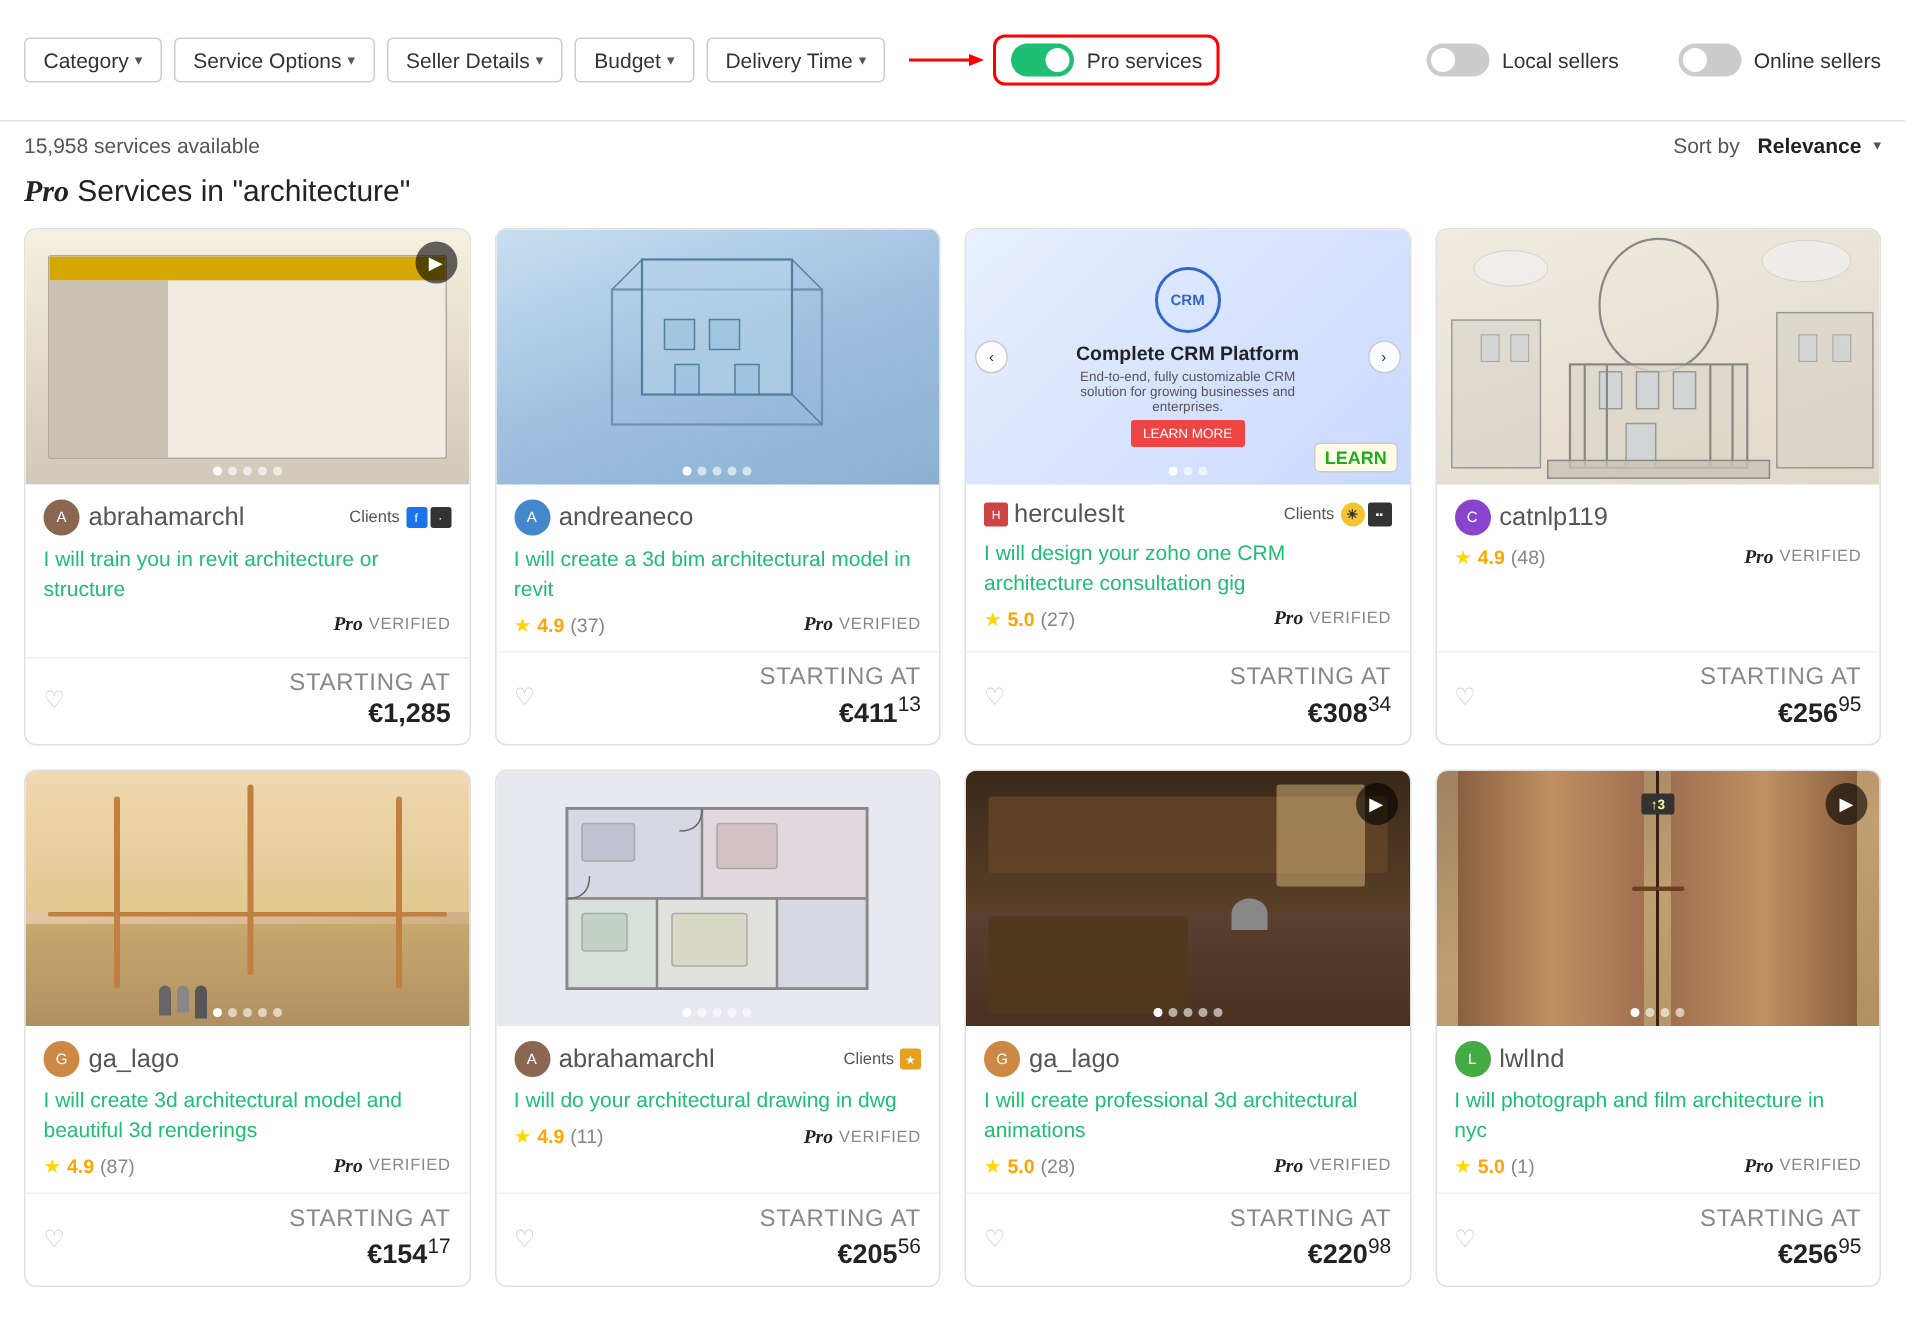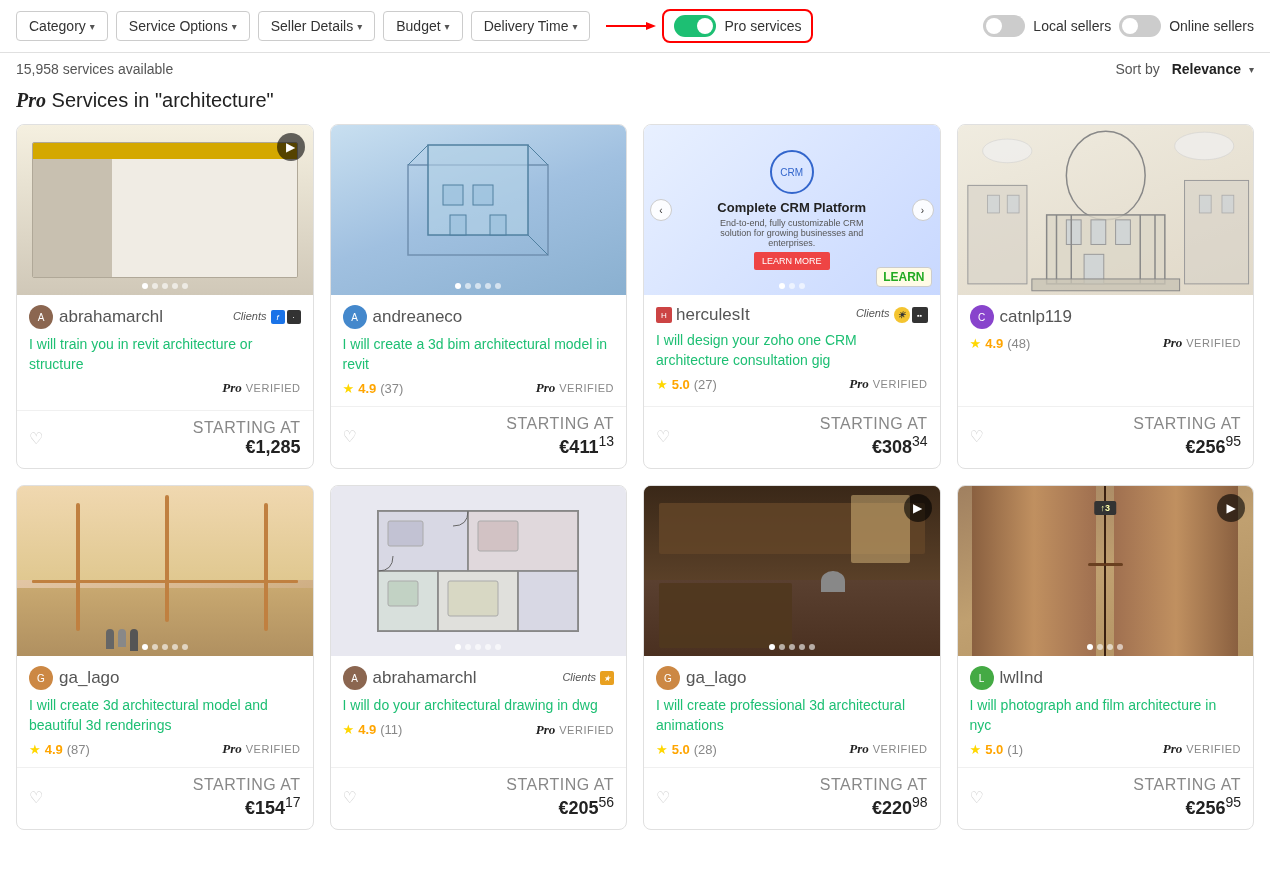--- a/index.html
+++ b/index.html
@@ -2,21 +2,21 @@
 <html><head>
   <meta charset="utf-8">
   <style>
     * { box-sizing: border-box; margin: 0; padding: 0; }
     body { font-family: -apple-system, BlinkMacSystemFont, 'Segoe UI', sans-serif; background: #fff; color: #333; font-size: 14px; }
 
     
     .filter-bar {
       display: flex;
       align-items: center;
-      padding: 9px 16px;
+      padding: 23px 16px;
       border-bottom: 1px solid #e0e0e0;
       gap: 8px;
       flex-wrap: wrap;
     }
     .filter-btn {
       display: flex; align-items: center; gap: 4px;
       border: 1px solid #ccc; border-radius: 4px;
       padding: 6px 12px; cursor: pointer; background: #fff;
       font-size: 14px; color: #333;
     }
@@ -49,21 +49,21 @@
 
     
     .pro-services-group {
       border: 2px solid red; border-radius: 8px;
       padding: 4px 10px;
       display: flex; align-items: center; gap: 8px;
     }
 
     .right-toggles {
       margin-left: auto;
-      display: flex; align-items: center; gap: 0; justify-content: space-between;
+      display: flex; align-items: center; gap: 32px; justify-content: space-between;
     }
 
     
     .results-bar {
       display: flex; align-items: center; justify-content: space-between;
       padding: 8px 16px;
       gap: 28px;
     }
     .results-count { font-size: 14px; color: #555; }
     .sort-by { font-size: 14px; color: #555; display: flex; align-items: center; gap: 4px; margin-left: 24px; }
@@ -136,21 +136,21 @@
     }
     .seller-name-row { display: flex; align-items: center; gap: 6px; }
     .avatar {
       width: 24px; height: 24px; border-radius: 50%;
       background: #999; display: flex; align-items: center; justify-content: center;
       font-size: 10px; color: #fff; overflow: hidden; flex-shrink: 0;
     }
     .seller-name { font-size: 17px; color: #555; font-weight: 500; }
 
     .clients-badge {
-      display: flex; align-items: flex-start; gap: 4px; font-size: 11px; color: #555; font-style: italic;
+      display: flex; align-items: center; gap: 4px; font-size: 11px; color: #555;
     }
 
     .card-title {
       font-size: 14px; color: #1dbf73; cursor: pointer; line-height: 1.4;
     }
 
     .rating-row { display: flex; align-items: center; gap: 4px; font-size: 13px; }
     .star { color: #ffd700; }
     .rating-num { color: #ffa500; font-weight: 600; }
     .review-count { color: #888; }
@@ -387,21 +387,21 @@
         <div class="price">€411<sup class="price-sup">13</sup></div>
       </div>
     </div>
   </div>
 
   <div class="card">
     <div class="card-image crm-image">
       <div class="carousel-arrow left">‹</div>
       <div class="crm-content">
         <div style="display:flex;align-items:center;justify-content:center;gap:8px;margin-bottom:6px;">
-          <div style="width:44px;height:44px;border:2.5px solid #3366cc;border-radius:50%;display:flex;align-items:center;justify-content:center;font-size:10px;font-weight:400;color:#3366cc;text-align:right;">CRM</div>
+          <div style="width:44px;height:44px;border:2.5px solid #3366cc;border-radius:50%;display:flex;align-items:center;justify-content:center;font-size:10px;font-weight:700;color:#3366cc;text-align:right;">CRM</div>
         </div>
         <div style="font-size:13px;font-weight:700;color:#222;text-align:center;max-width:160px;">Complete CRM Platform</div>
         <div style="font-size:9px;color:#555;text-align:center;max-width:160px;margin-top:3px;">End-to-end, fully customizable CRM solution for growing businesses and enterprises.</div>
         <button class="crm-btn">LEARN MORE</button>
       </div>
       <div style="position:absolute;bottom:8px;right:8px;background:#fffbe6;border:1px solid #ccc;padding:2px 6px;border-radius:4px;font-size:12px;font-weight:800;color:#2a2;">LEARN</div>
       <div class="carousel-arrow right">›</div>
       <div class="carousel-dots">
         <div class="dot active"></div>
         <div class="dot"></div>

